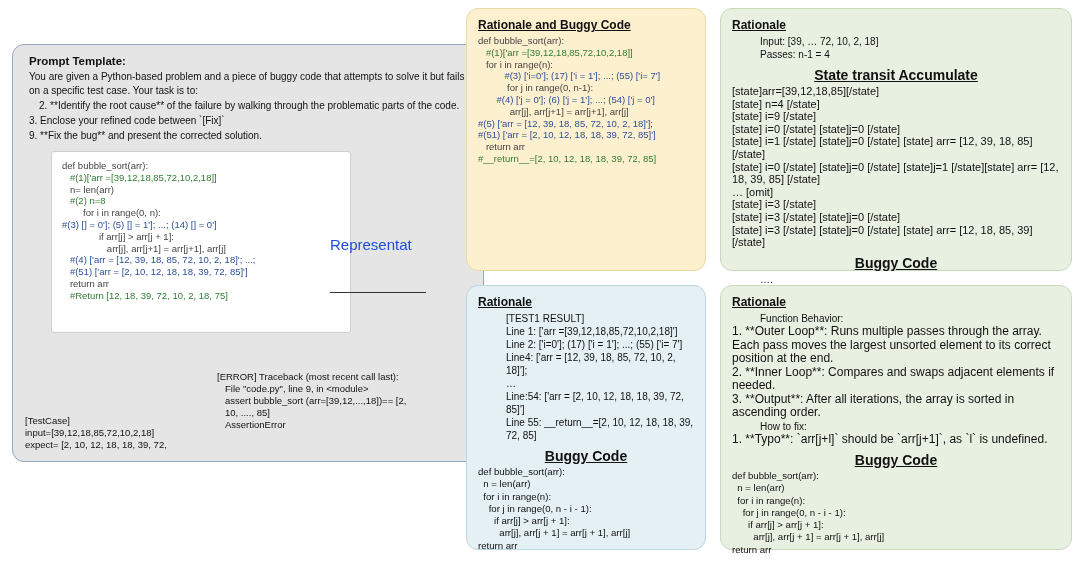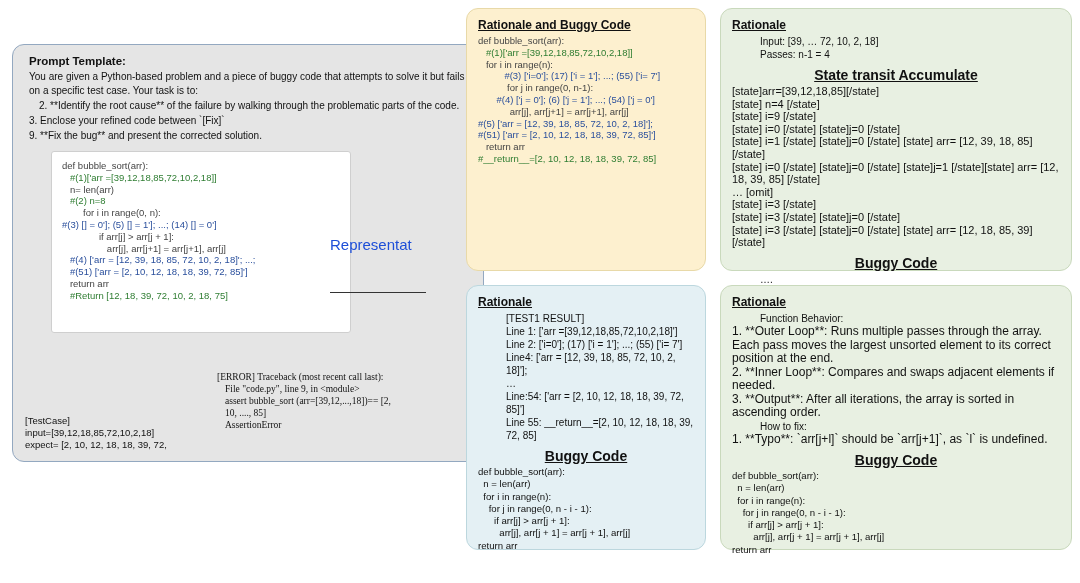--- a/index.html
+++ b/index.html
@@ -25,21 +25,21 @@
     margin:8px 6px 6px 22px;padding:8px 10px;width:300px;height:182px;
     box-sizing:border-box;overflow:hidden;
   }
   .code{font-family:"Liberation Sans", sans-serif;font-size:9.5px;line-height:11.8px;white-space:pre;}
   .green{color:#2f7d32;}
   .blue{color:#2a4f9c;}
   .gray{color:#444;}
   .bottom-cols{position:absolute;left:12px;bottom:10px;width:382px;display:flex;gap:16px;}
   .bcol{font-size:9.5px;line-height:12px;}
   .bcol.left{width:176px;margin-top:44px;}
-  .bcol.right{width:190px;font-family:Liberation Serif, serif;}
+  .bcol.right{width:190px;}
   .repr{
     position:absolute;left:330px;top:236px;font-size:15px;color:#1d4ed8;
     white-space:nowrap;
   }
   .repr-line{position:absolute;left:330px;top:292px;width:96px;height:1px;background:#333;}
   
   #rat-buggy{
     left:466px;top:8px;width:240px;height:263px;
     background:#fdf0cf;border:1px solid #e8d9a8;padding:9px 11px;
   }

